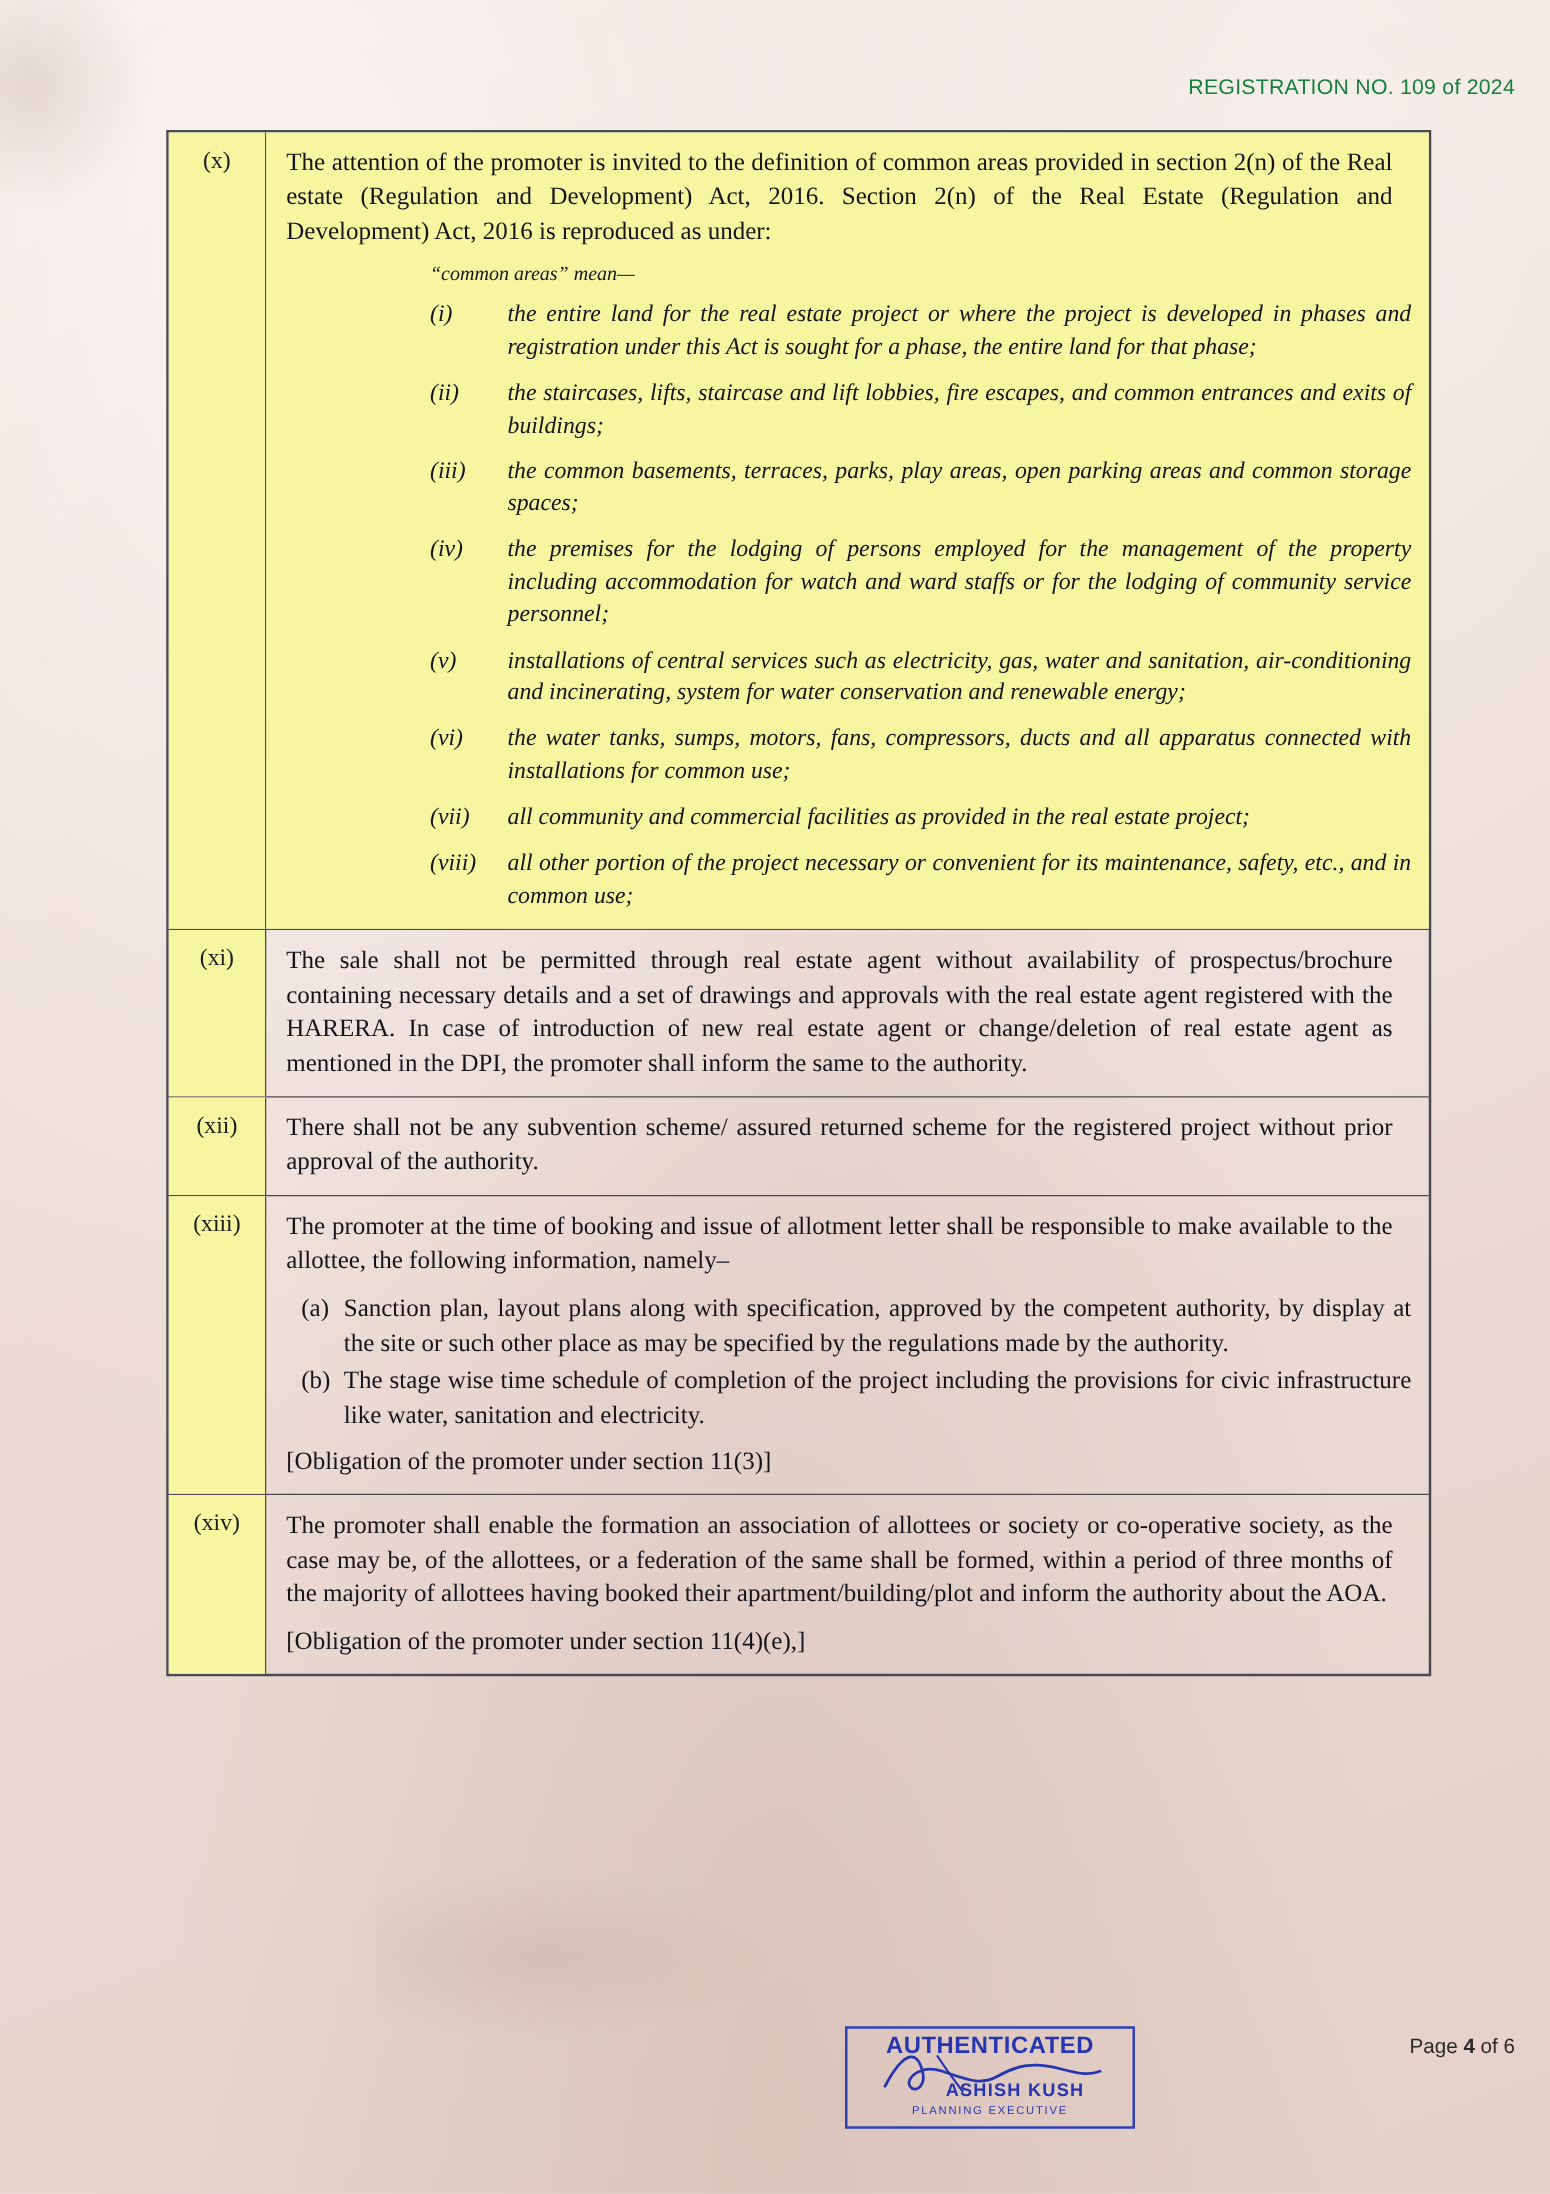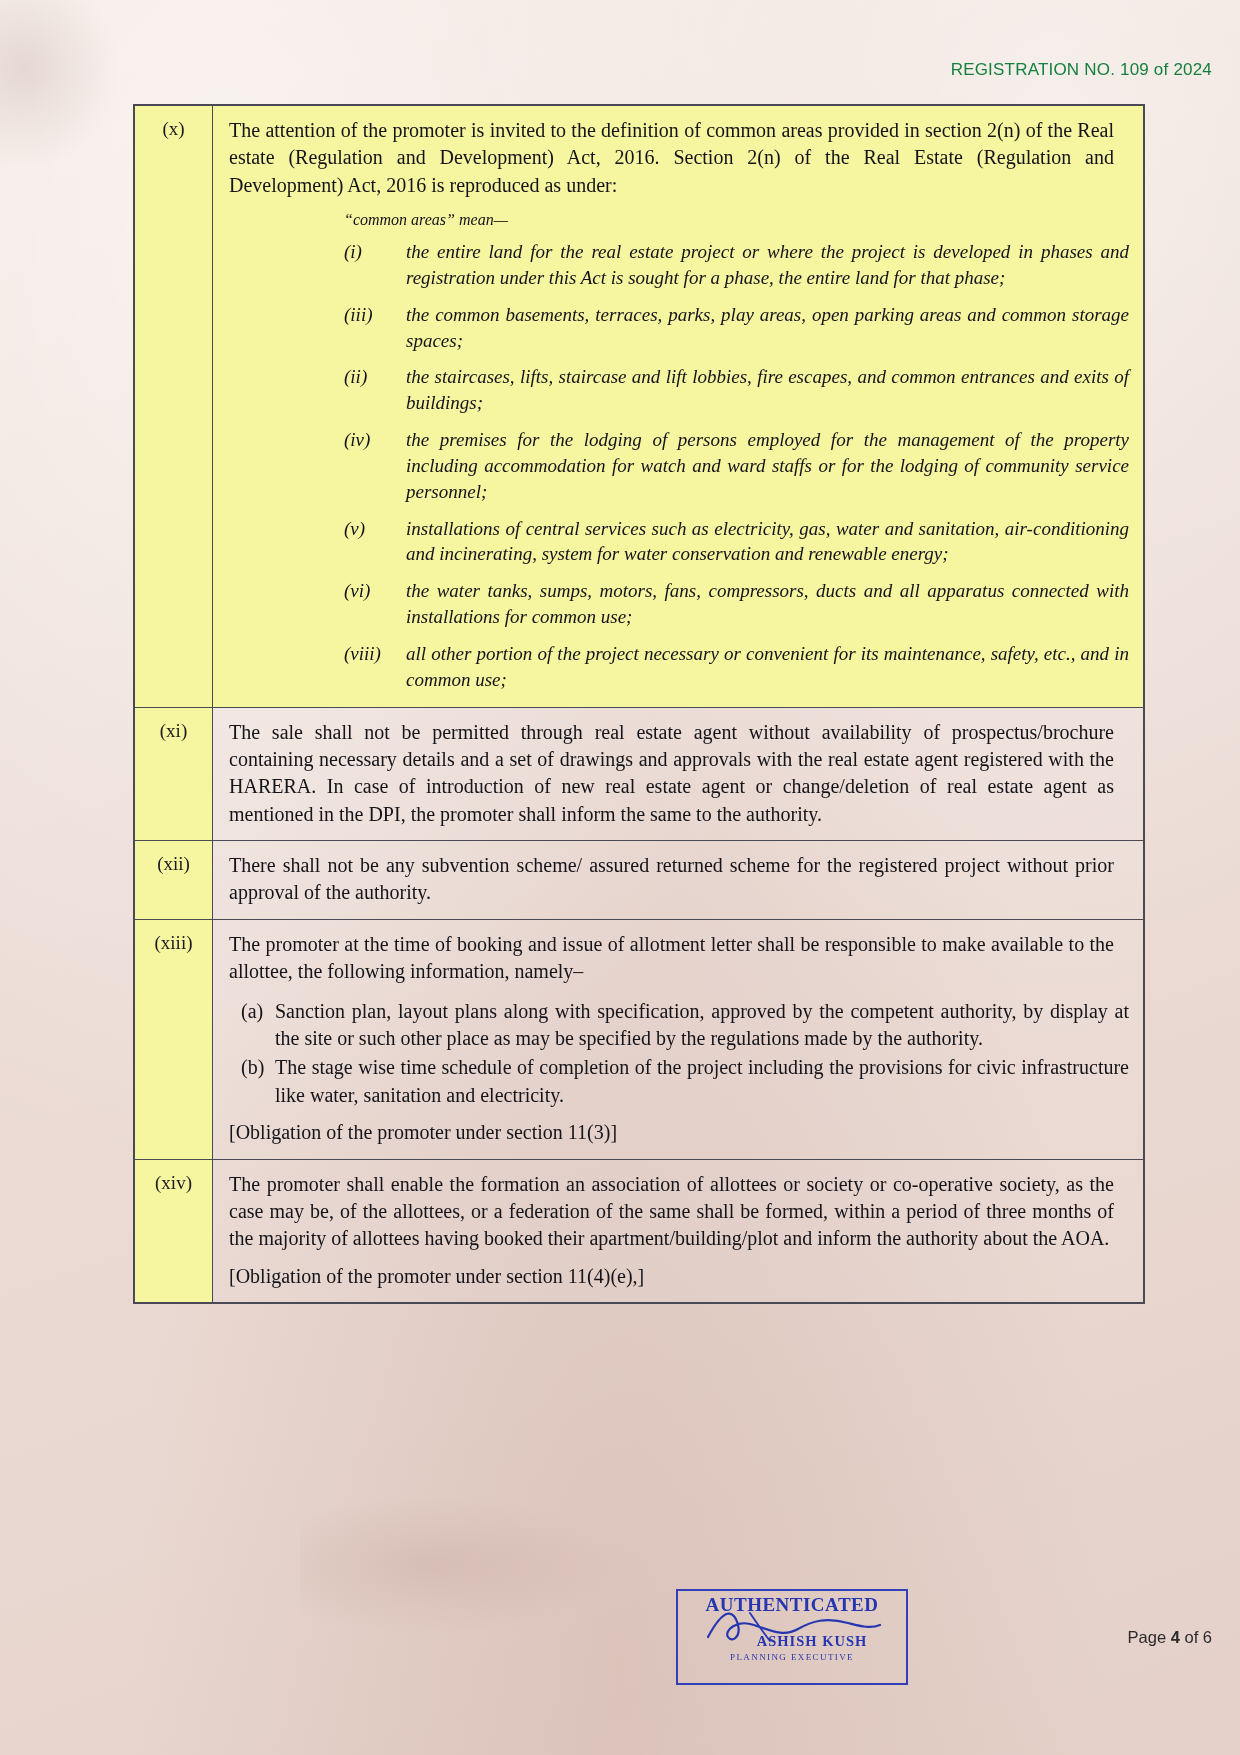--- a/index.html
+++ b/index.html
@@ -125,28 +125,28 @@
     bottom: 108px;
     font-family: Liberation Sans, sans-serif;
     font-size: 16.5px;
     color: #2b2b2b;
   }
   .footer-page b { font-weight: bold; }
 
   .stamp {
     position: absolute;
     left: 676px;
-    bottom: 70px;
+    bottom: 52px;
     width: 232px;
-    height: 96px;
+    height: 82px;
     border: 2px solid #2f40b8;
     box-sizing: border-box;
     text-align: center;
     color: #2636b0;
-    font-family: Liberation Serif, serif;
+    font-family: Liberation Sans, sans-serif;
   }
   .stamp .s1 {
     font-size: 19px;
     font-weight: bold;
     letter-spacing: 0.5px;
     margin-top: 3px;
   }
   .stamp .s2 {
     font-size: 14.5px;
     font-weight: bold;
@@ -197,38 +197,42 @@
       <div class="cell-num hl-num">(x)</div>
       <div class="cell-body hl">
         <p>The attention of the promoter is invited to the definition of common areas provided in section 2(n) of the Real estate (Regulation and Development) Act, 2016. Section 2(n) of the Real Estate (Regulation and Development) Act, 2016 is reproduced as under:</p>
         <p class="quote-lead">“common areas” mean—</p>
         <div class="sublist">
           <div class="sub-item">
             <span class="sub-rom">(i)</span>
             <span class="sub-txt">the entire land for the real estate project or where the project is developed in phases and registration under this Act is sought for a phase, the entire land for that phase;</span>
           </div>
           <div class="sub-item">
+            <span class="sub-rom">(ii)</span>
+            <span class="sub-txt">the staircases, lifts, staircase and lift lobbies, fire escapes, and common entrances and exits of buildings;</span>
+          </div>
+          <div class="sub-item">
             <span class="sub-rom">(iii)</span>
             <span class="sub-txt">the common basements, terraces, parks, play areas, open parking areas and common storage spaces;</span>
           </div>
           <div class="sub-item">
-            <span class="sub-rom">(ii)</span>
-            <span class="sub-txt">the staircases, lifts, staircase and lift lobbies, fire escapes, and common entrances and exits of buildings;</span>
-          </div>
-          <div class="sub-item">
             <span class="sub-rom">(iv)</span>
             <span class="sub-txt">the premises for the lodging of persons employed for the management of the property including accommodation for watch and ward staffs or for the lodging of community service personnel;</span>
           </div>
           <div class="sub-item">
             <span class="sub-rom">(v)</span>
             <span class="sub-txt">installations of central services such as electricity, gas, water and sanitation, air-conditioning and incinerating, system for water conservation and renewable energy;</span>
           </div>
           <div class="sub-item">
             <span class="sub-rom">(vi)</span>
             <span class="sub-txt">the water tanks, sumps, motors, fans, compressors, ducts and all apparatus connected with installations for common use;</span>
+          </div>
+          <div class="sub-item">
+            <span class="sub-rom">(vii)</span>
+            <span class="sub-txt">all community and commercial facilities as provided in the real estate project;</span>
           </div>
           <div class="sub-item">
             <span class="sub-rom">(viii)</span>
             <span class="sub-txt">all other portion of the project necessary or convenient for its maintenance, safety, etc., and in common use;</span>
           </div>
         </div>
       </div>
     </div>
 
     <div class="row">

